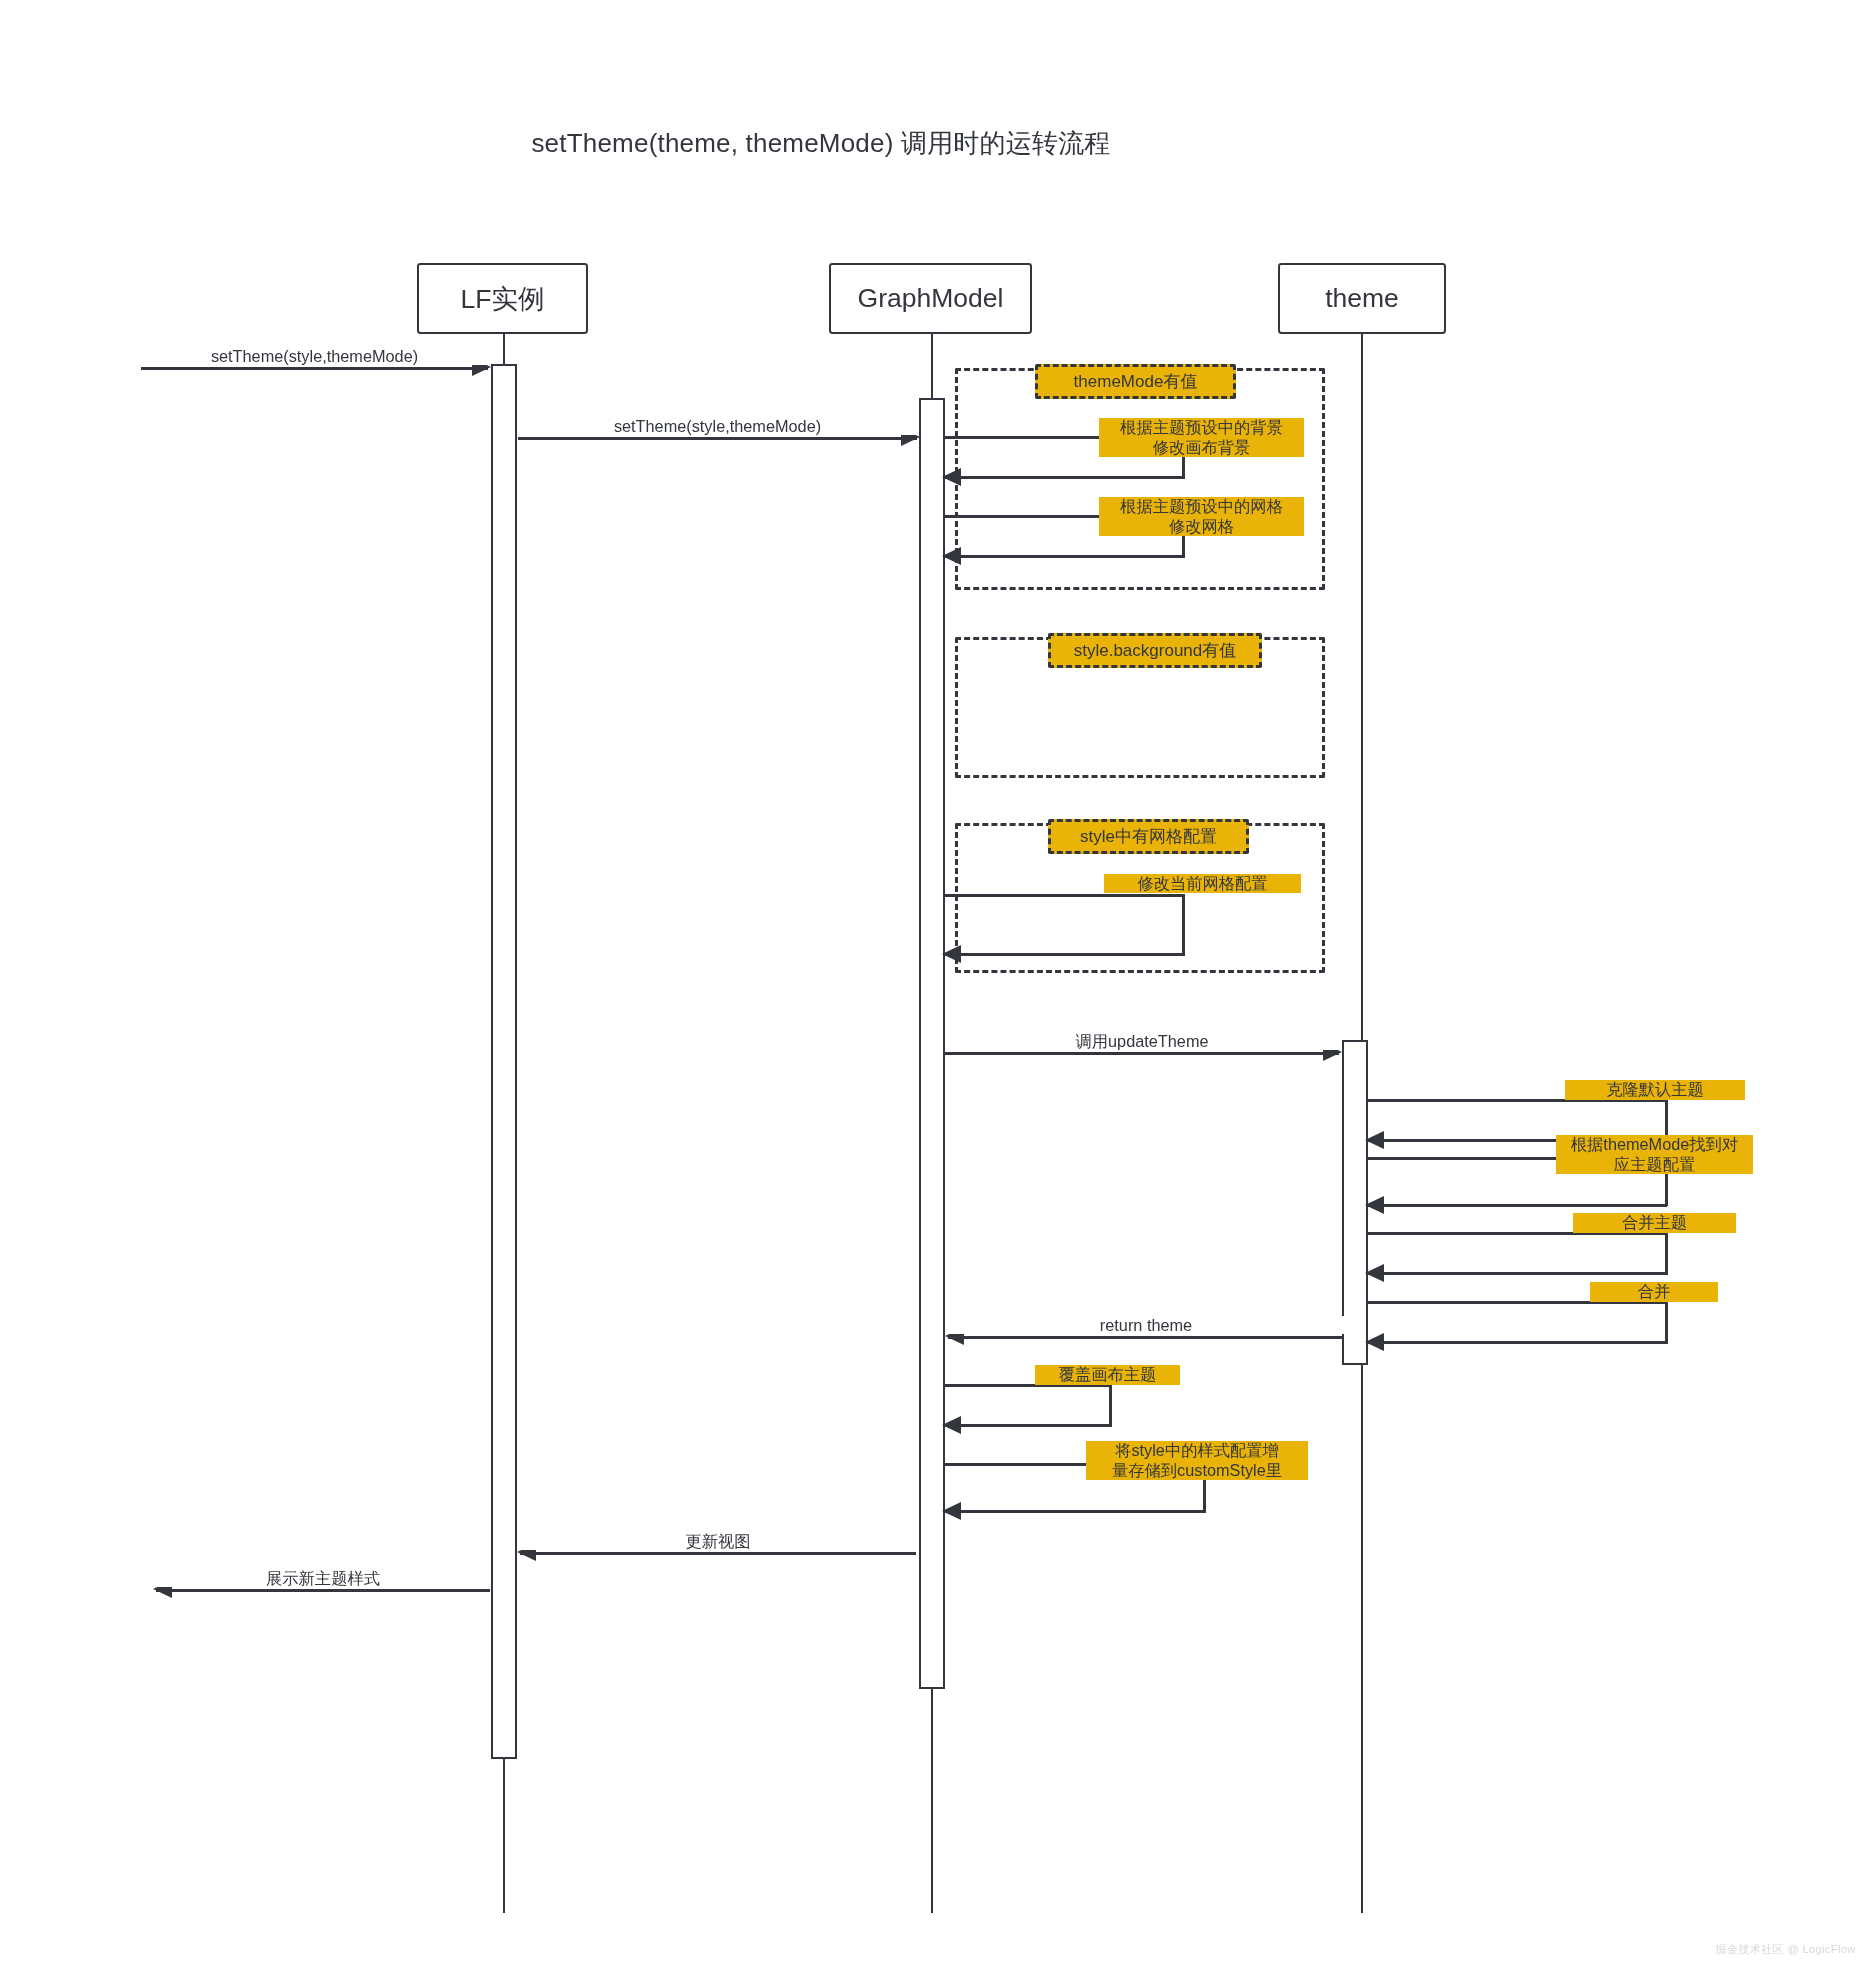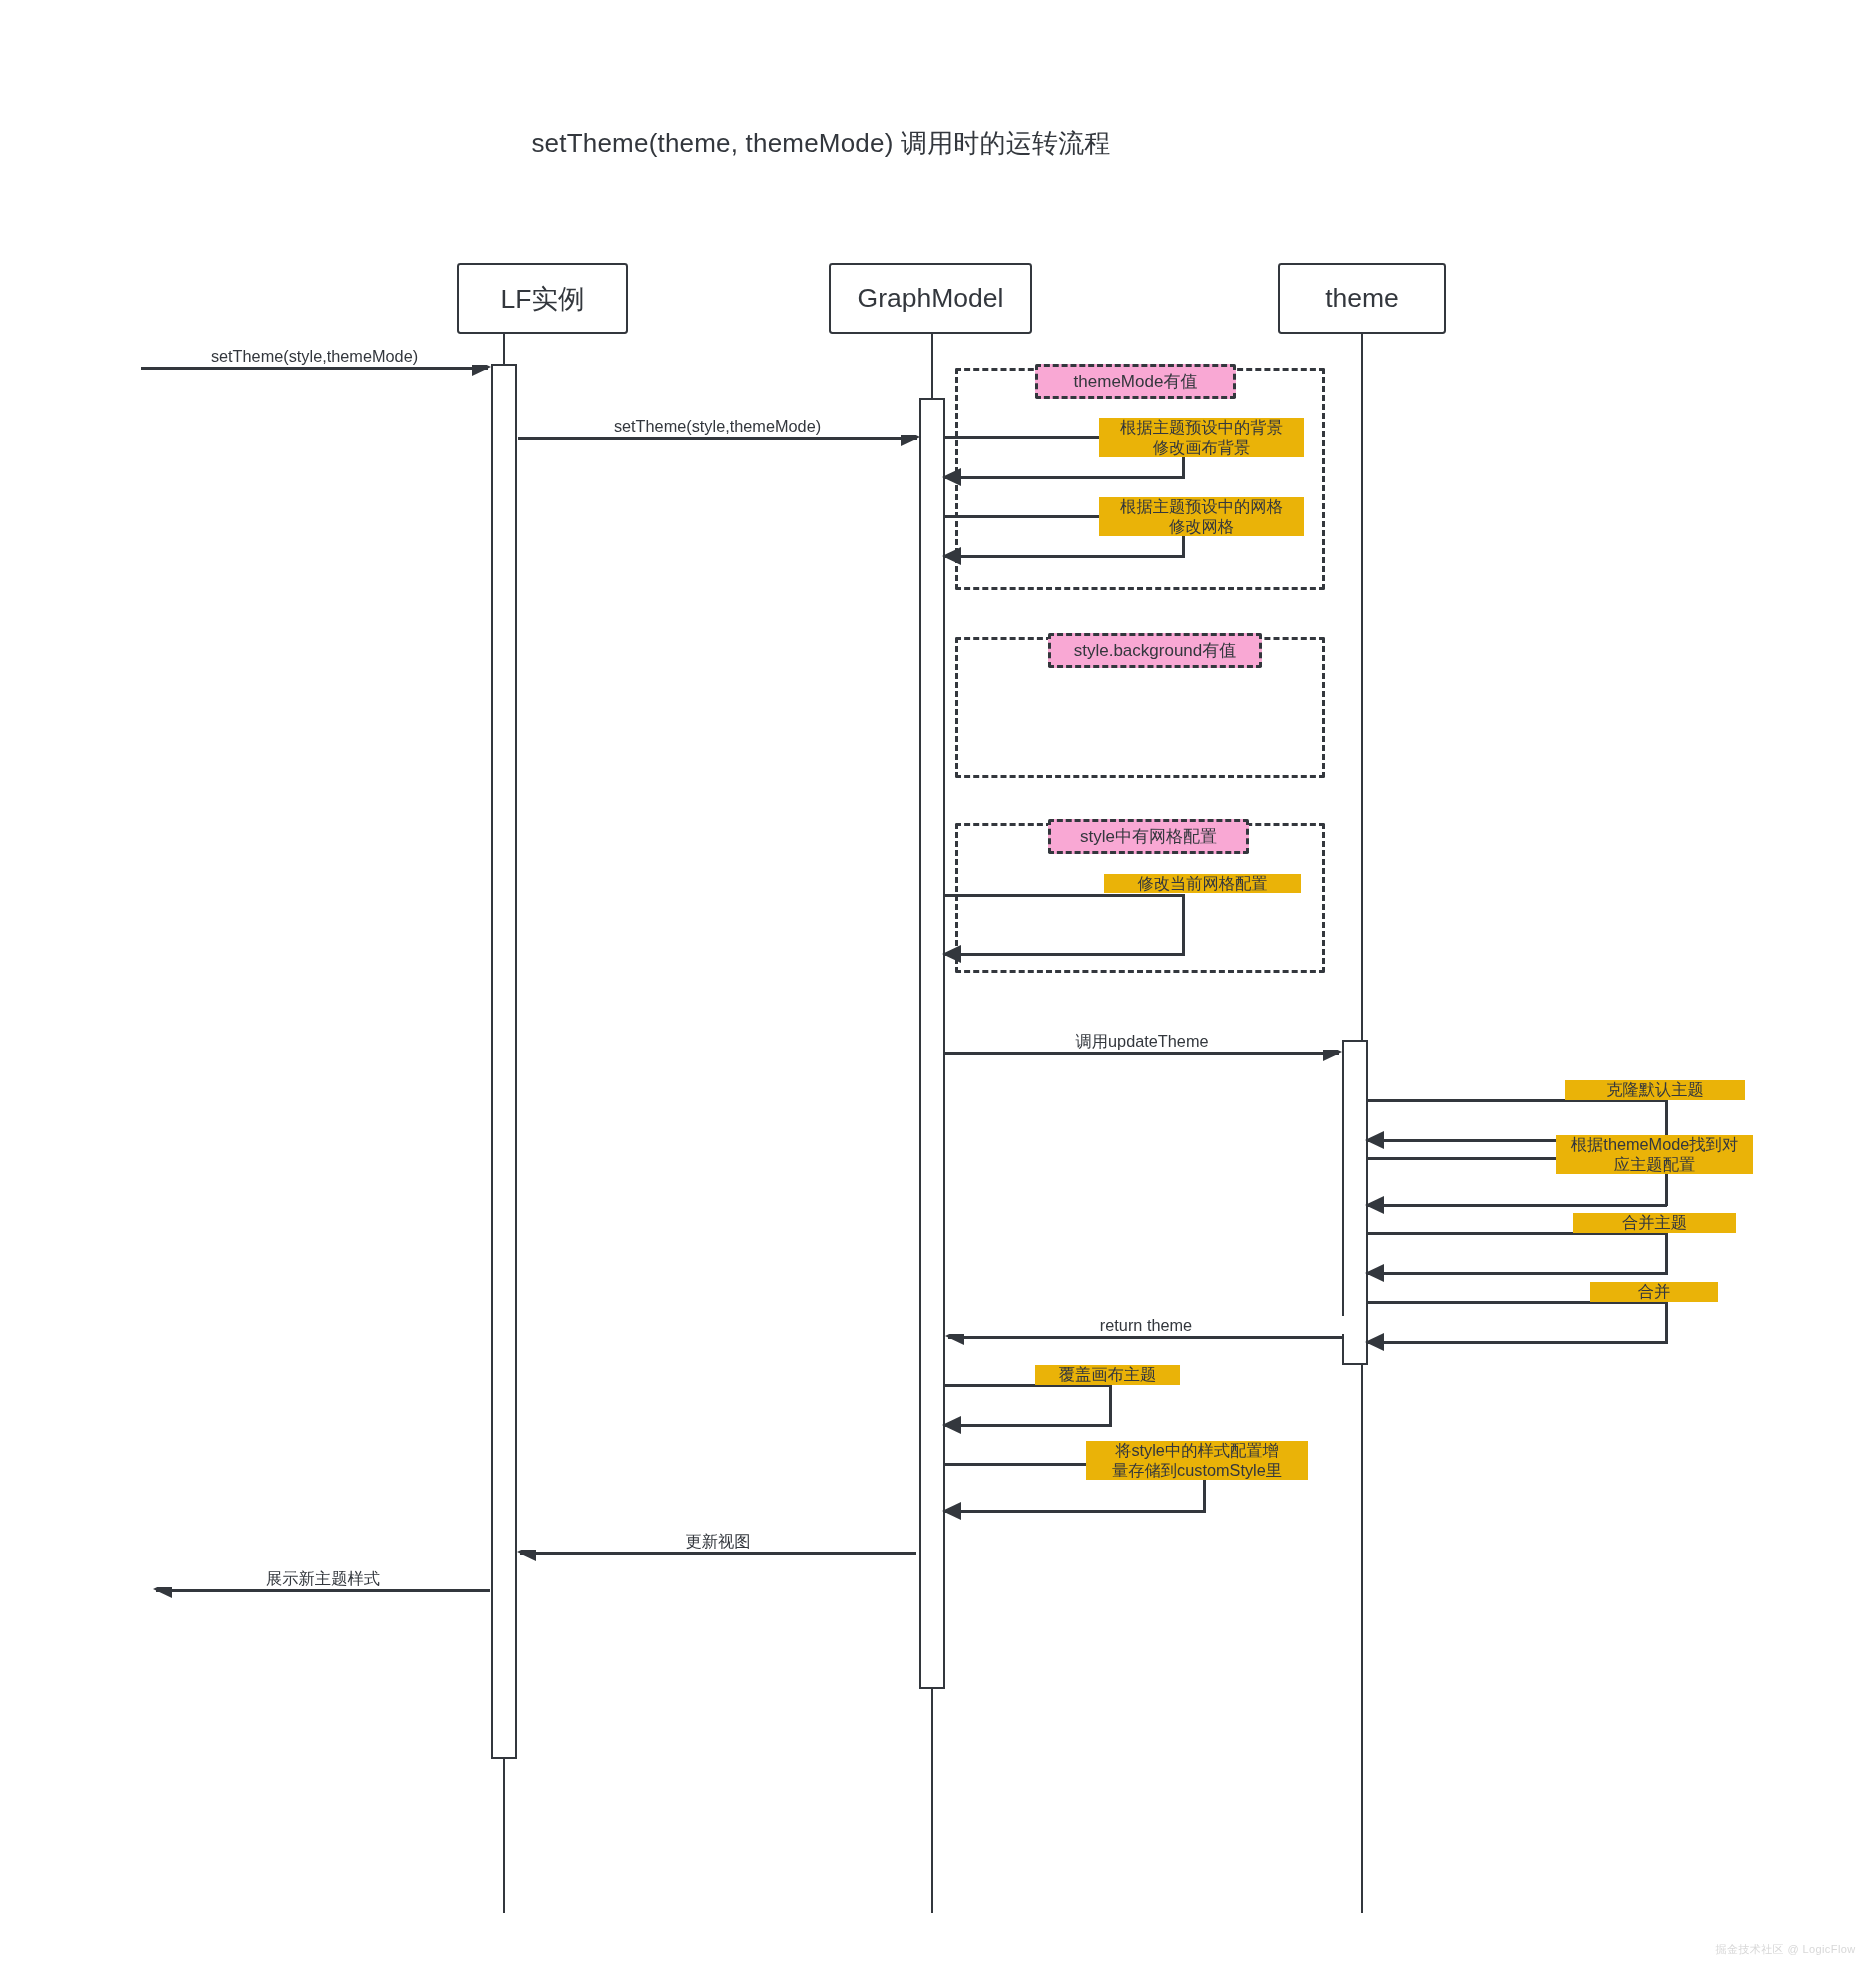--- a/index.html
+++ b/index.html
@@ -26,21 +26,21 @@
   
   .activation{
     position:absolute;border:2.6px solid #33373d;background:#ffffff;box-sizing:border-box;
   }
 
   
   .fragment{
     position:absolute;border:3px dashed #33373d;box-sizing:border-box;border-radius:1.7px;
   }
   .fraglabel{
-    position:absolute;border:3px dashed #33373d;box-sizing:border-box;background:#f9a8d4;
+    position:absolute;border:3px dashed #33373d;box-sizing:border-box;background:#eab308;
     display:flex;align-items:center;justify-content:center;
     font-size:17px;color:#33373d;border-radius:1.7px;padding:0 7.7px;
   }
 
   
   .msg{position:absolute;height:0;}
   .msg .line{position:absolute;left:0;top:0;height:2.6px;background:#33373d;width:100%;}
   .msg .head{position:absolute;top:-9.4px;width:0;height:0;}
   .msg.right .head{right:-2.6px;border-top:9.4px solid transparent;border-bottom:9.4px solid transparent;border-left:19.7px solid #33373d;}
   .msg.left  .head{left:-2.6px; border-top:9.4px solid transparent;border-bottom:9.4px solid transparent;border-right:19.7px solid #33373d;}
@@ -71,21 +71,21 @@
 <body>
 
 <div id="canvas">
 
   <div class="title">setTheme(theme, themeMode) 调用时的运转流程</div>
 
   <div class="lifeline" style="left:503px;top:334px;height:1579px;"></div>
   <div class="lifeline" style="left:931px;top:334px;height:1579px;"></div>
   <div class="lifeline" style="left:1361px;top:334px;height:1579px;"></div>
 
-  <div class="plabel" style="left:417px;top:263px;width:171px;height:71px;margin-left:40px;">
+  <div class="plabel" style="left:417px;top:263px;width:171px;height:71px;">
     <span>LF实例</span>
   </div>
   <div class="plabel" style="left:829px;top:263px;width:203px;height:71px;">
     <span>GraphModel</span>
   </div>
   <div class="plabel" style="left:1278px;top:263px;width:168px;height:71px;">
     <span>theme</span>
   </div>
 
   <div class="fragment" style="left:955px;top:368px;width:370px;height:222px;"></div>

